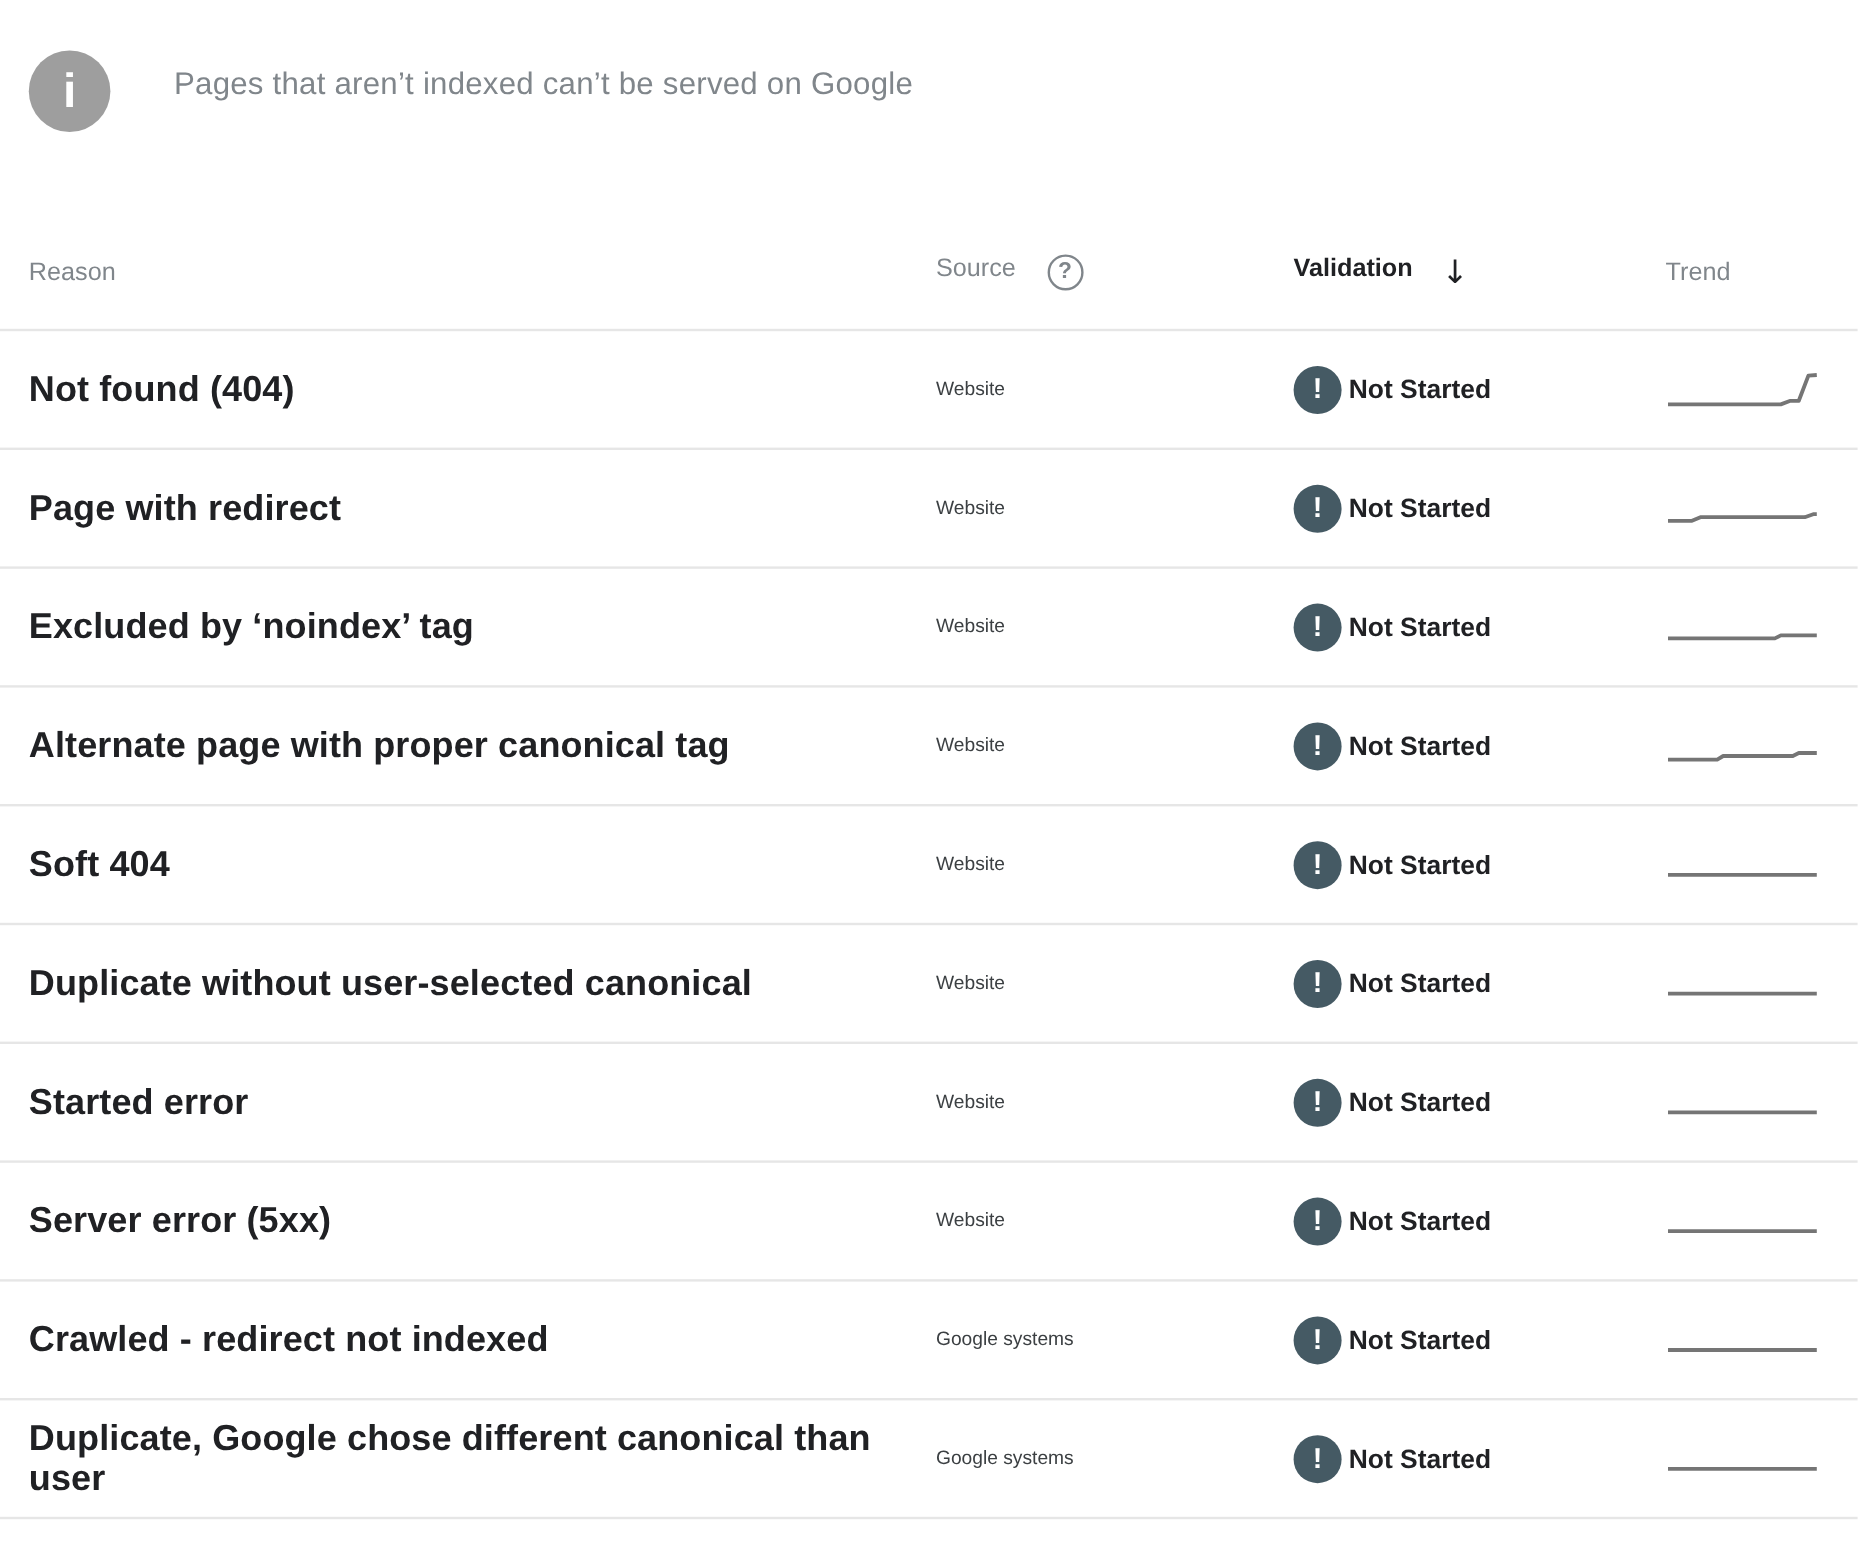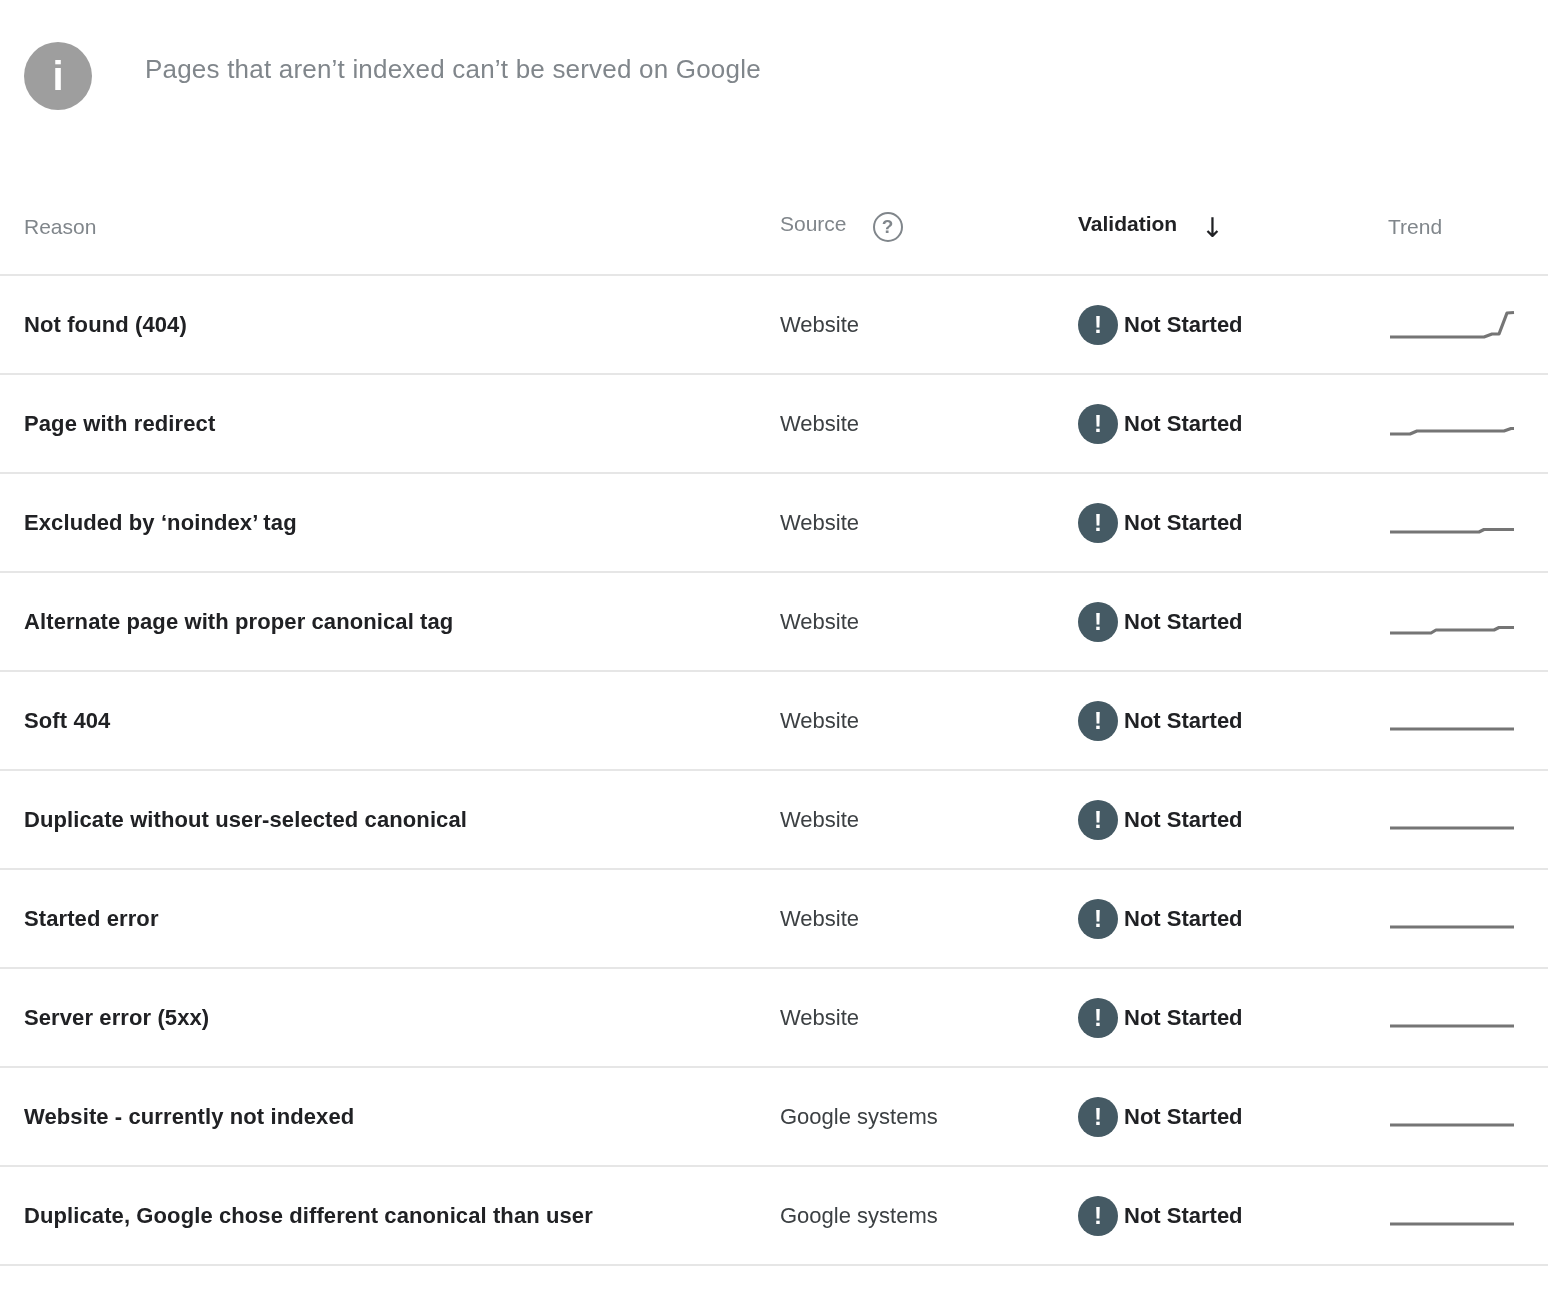--- a/index.html
+++ b/index.html
@@ -91,27 +91,27 @@
     color: var(--title-text);
   }
 
   .table-row {
     height: 99px;
     border-bottom: 2px solid var(--divider);
     cursor: pointer;
   }
   .cell-reason {
     padding-left: 24px;
-    font-size: 22px;
+    font-size: 30px;
     font-weight: 700;
     color: var(--row-text);
     letter-spacing: 0.1px;
   }
   .cell-source {
-    font-size: 22px;
+    font-size: 16px;
     font-weight: 400;
     color: var(--source-text);
   }
   .cell-validation { display: flex; align-items: center; }
   .badge-circle {
     width: 40px; height: 40px;
     border-radius: 50%;
     background: var(--badge);
     color: #ffffff;
     display: flex; align-items: center; justify-content: center;
@@ -290,21 +290,21 @@
         <span class="validation-label">Not Started</span>
       </div>
       <div class="cell-trend">
         <svg width="128" height="40" viewBox="0 0 128 40">
           <polyline points="2,28 126,28"></polyline>
         </svg>
       </div>
     </div>
 
     <div class="grid-row table-row">
-      <div class="cell-reason">Website - currently not indexed</div>
+      <div class="cell-reason">Crawled - redirect not indexed</div>
       <div class="cell-source">Google systems</div>
       <div class="cell-validation">
         <span class="badge-circle">
           <span>!</span>
         </span>
         <span class="validation-label">Not Started</span>
       </div>
       <div class="cell-trend">
         <svg width="128" height="40" viewBox="0 0 128 40">
           <polyline points="2,28 126,28"></polyline>

